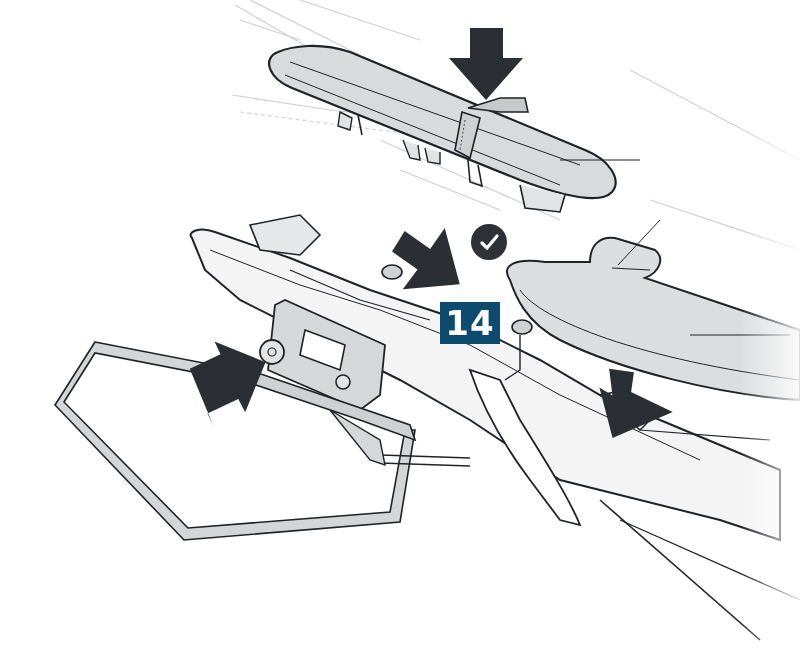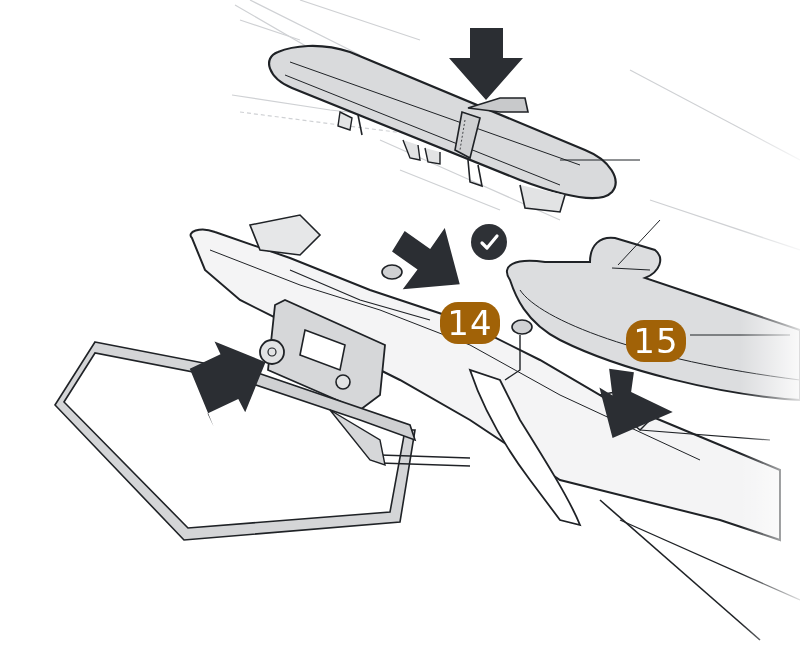--- a/index.html
+++ b/index.html
@@ -1,23 +1,22 @@
 <!DOCTYPE html>
 <html><head>
   <meta charset="utf-8">
   <style>
     html, body { margin: 0; padding: 0; background: #ffffff; }
     body { width: 800px; height: 658px; overflow: hidden; position: relative; font-family: "DejaVu Sans", sans-serif; }
     #stage { position: absolute; left: 0; top: 0; width: 800px; height: 658px; }
     .step-label {
-      position: absolute; background: #a16207; color: #ffffff;
-      font-family: "DejaVu Sans", sans-serif; font-weight: normal;
+      position: absolute; background: #0c4a6e; color: #ffffff;
+      font-family: "DejaVu Sans", sans-serif; font-weight: bold;
       display: flex; align-items: center; justify-content: center;
       letter-spacing: 1px;
-      border-radius: 18px;
     }
     #step-14 { left: 440px; top: 302px; width: 60px; height: 42px; font-size: 34px; }
     #step-15 { left: 626px; top: 320px; width: 60px; height: 42px; font-size: 34px; }
     .check-badge {
       position: absolute; left: 471px; top: 224px; width: 36px; height: 36px;
       border-radius: 50%; background: #2e3136;
       display: flex; align-items: center; justify-content: center;
     }
     .fade-right {
       position: absolute; right: 0; top: 0; width: 60px; height: 658px;
@@ -120,16 +119,15 @@
 
   
   <div class="check-badge">
     <svg width="22" height="22" viewBox="0 0 22 22">
       <path d="M4 12 L9 17 L19 5" stroke="#ffffff" stroke-width="3.2" fill="none" stroke-linecap="round" stroke-linejoin="round"></path>
     </svg>
   </div>
 
   
   <div id="step-14" class="step-label">14</div>
-  <div id="step-15" class="step-label">15</div>
 
   <div class="fade-right"></div>
 </div>
 
 </body></html>

